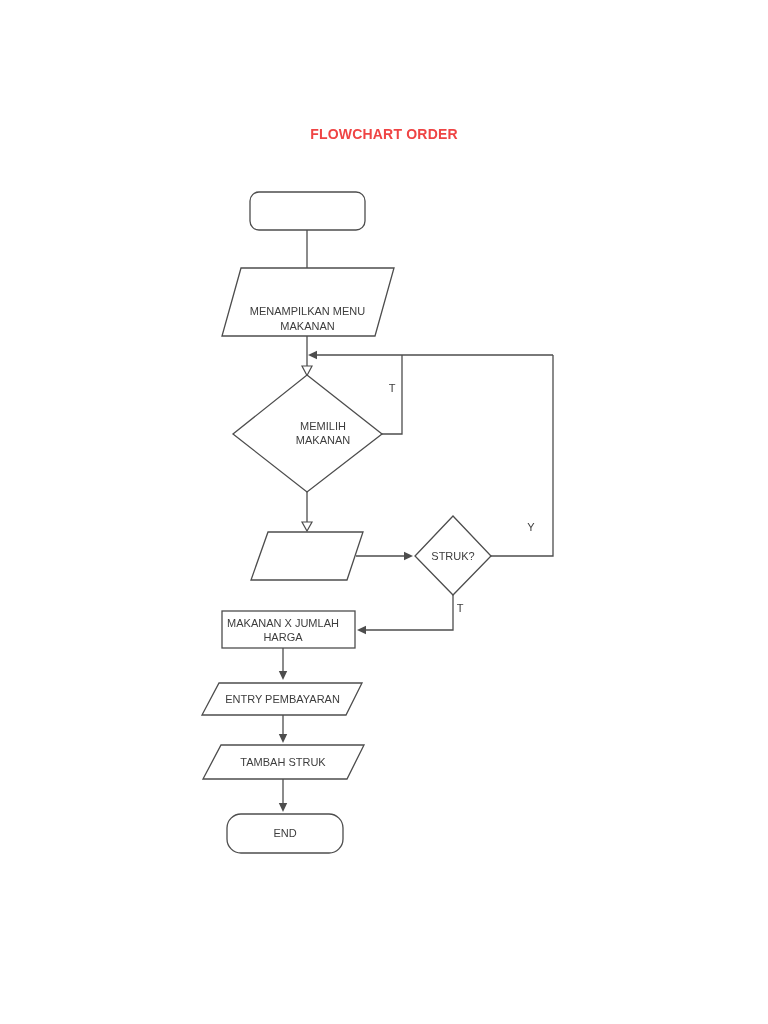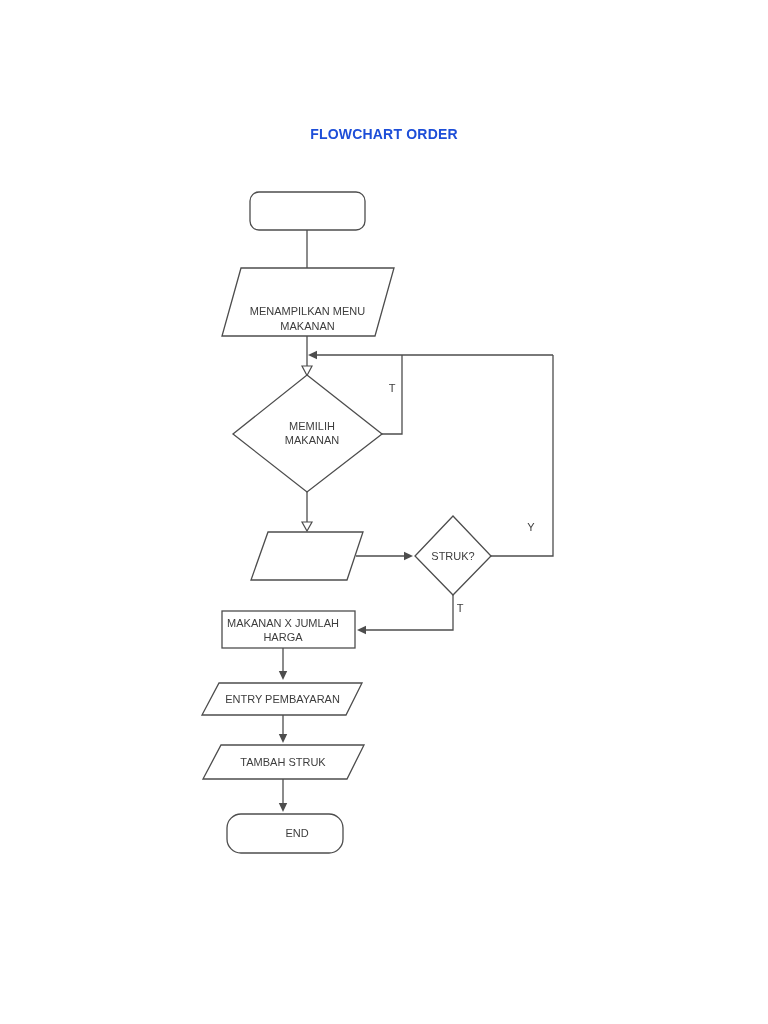--- a/index.html
+++ b/index.html
@@ -20,21 +20,21 @@
   .shape { fill: #ffffff; stroke: var(--stroke); stroke-width: 1.3; }
   .edge  { fill: none; stroke: var(--stroke); stroke-width: 1.3; }
   .arrow-filled { fill: var(--stroke); stroke: none; }
   .arrow-hollow { fill: #ffffff; stroke: var(--stroke); stroke-width: 1.2; }
   .chart-title {
     position: absolute;
     left: 264px; top: 126px; width: 240px;
     text-align: center;
     font-weight: bold;
     font-size: 14px;
-    color: #1d4ed8;
+    color: #ef4444;
     letter-spacing: 0.2px;
   }
   .node-label {
     position: absolute;
     display: flex;
     align-items: center;
     justify-content: center;
     text-align: center;
     white-space: pre-line;
     font-size: 11px;
@@ -88,34 +88,34 @@
     <rect class="shape" x="222" y="611" width="133" height="37"></rect>
     <polygon class="shape" points="219,683 362,683 346,715 202,715"></polygon>
     <polygon class="shape" points="221,745 364,745 347,779 203,779"></polygon>
     <rect class="shape" x="227" y="814" width="116" height="39" rx="14" ry="14"></rect>
   </svg>
 
 
   <div class="node-label" style="left:226px; top:269px; width:163px; height:67px;margin-top:16px;">MENAMPILKAN MENU
 MAKANAN</div>
 
-  <div class="node-label" style="left:252px; top:400px; width:120px; height:66px;">MEMILIH
+  <div class="node-label" style="left:263px; top:400px; width:120px; height:66px;">MEMILIH
 MAKANAN</div>
 
 
   <div class="node-label" style="left:415px; top:534px; width:76px; height:44px;">STRUK?</div>
 
   <div class="node-label" style="left:223px; top:612px; width:120px; height:36px;">MAKANAN X JUMLAH
 HARGA</div>
 
   <div class="node-label" style="left:206px; top:684px; width:153px; height:30px;text-align:center;">ENTRY PEMBAYARAN</div>
 
   <div class="node-label" style="left:206px; top:746px; width:154px; height:32px;">TAMBAH STRUK</div>
 
-  <div class="node-label" style="left:227px; top:814px; width:116px; height:39px;padding-left:12px;">END</div>
+  <div class="node-label" style="left:227px; top:814px; width:116px; height:39px;">END</div>
 
   <div class="edge-label" style="left:384px; top:379px; width:16px; height:18px;">T</div>
 
   <div class="edge-label" style="left:523px; top:518px; width:16px; height:18px;">Y</div>
 
   <div class="edge-label" style="left:452px; top:599px; width:16px; height:18px;">T</div>
 
 </div>
 
 </body></html>

